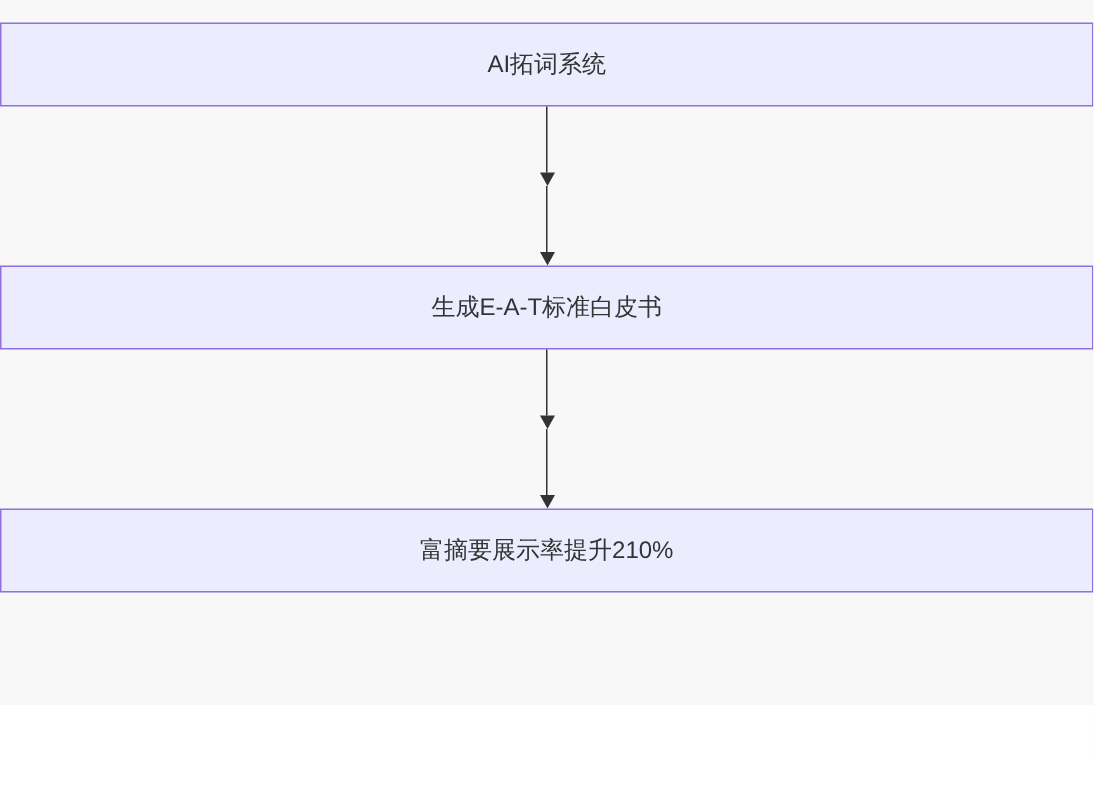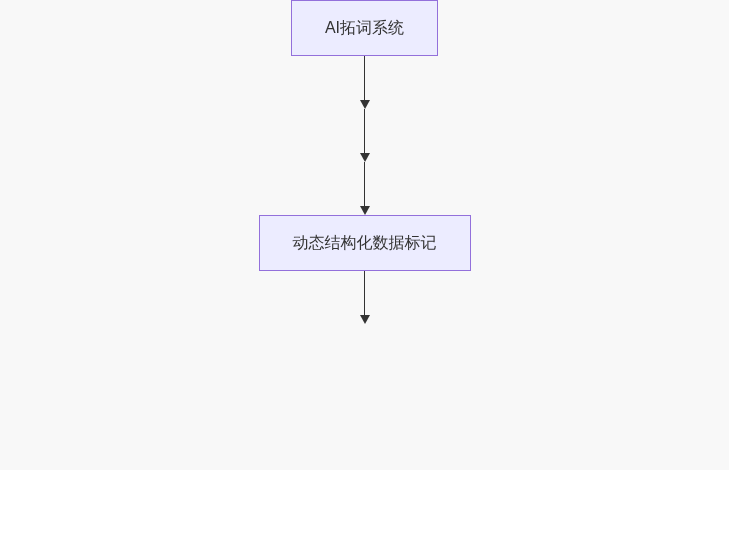--- a/index.html
+++ b/index.html
@@ -10,21 +10,21 @@
     font-family: "Liberation Sans", "DejaVu Sans", sans-serif;
   }
   .canvas {
     position: relative;
     width: 729px;
     height: 470px;
     background: #f8f8f8;
     overflow: hidden;
     display: flex;
     flex-direction: column;
-    align-items: center;
+    padding-top: 15px;
     box-sizing: border-box;
   }
   .flow-node {
     background: #ECECFF;
     border: 1.3px solid #9370DB;
     height: 56px;
     box-sizing: border-box;
     display: flex;
     align-items: center;
     justify-content: center;
@@ -67,29 +67,32 @@
     <div class="shaft"></div>
     <div class="head"></div>
   </div>
 
 
   <div class="flow-arrow">
     <div class="shaft"></div>
     <div class="head"></div>
   </div>
 
-
-  <div class="flow-arrow">
-    <div class="shaft"></div>
-    <div class="head"></div>
-  </div>
-
   <div class="flow-node">
-    <span>动态结构化数据标记</span>
+    <span>生成E-A-T标准白皮书</span>
   </div>
 
   <div class="flow-arrow">
     <div class="shaft"></div>
     <div class="head"></div>
   </div>
 
 
+  <div class="flow-arrow">
+    <div class="shaft"></div>
+    <div class="head"></div>
+  </div>
+
+  <div class="flow-node">
+    <span>富摘要展示率提升210%</span>
+  </div>
+
 </div>
 
 </body></html>

